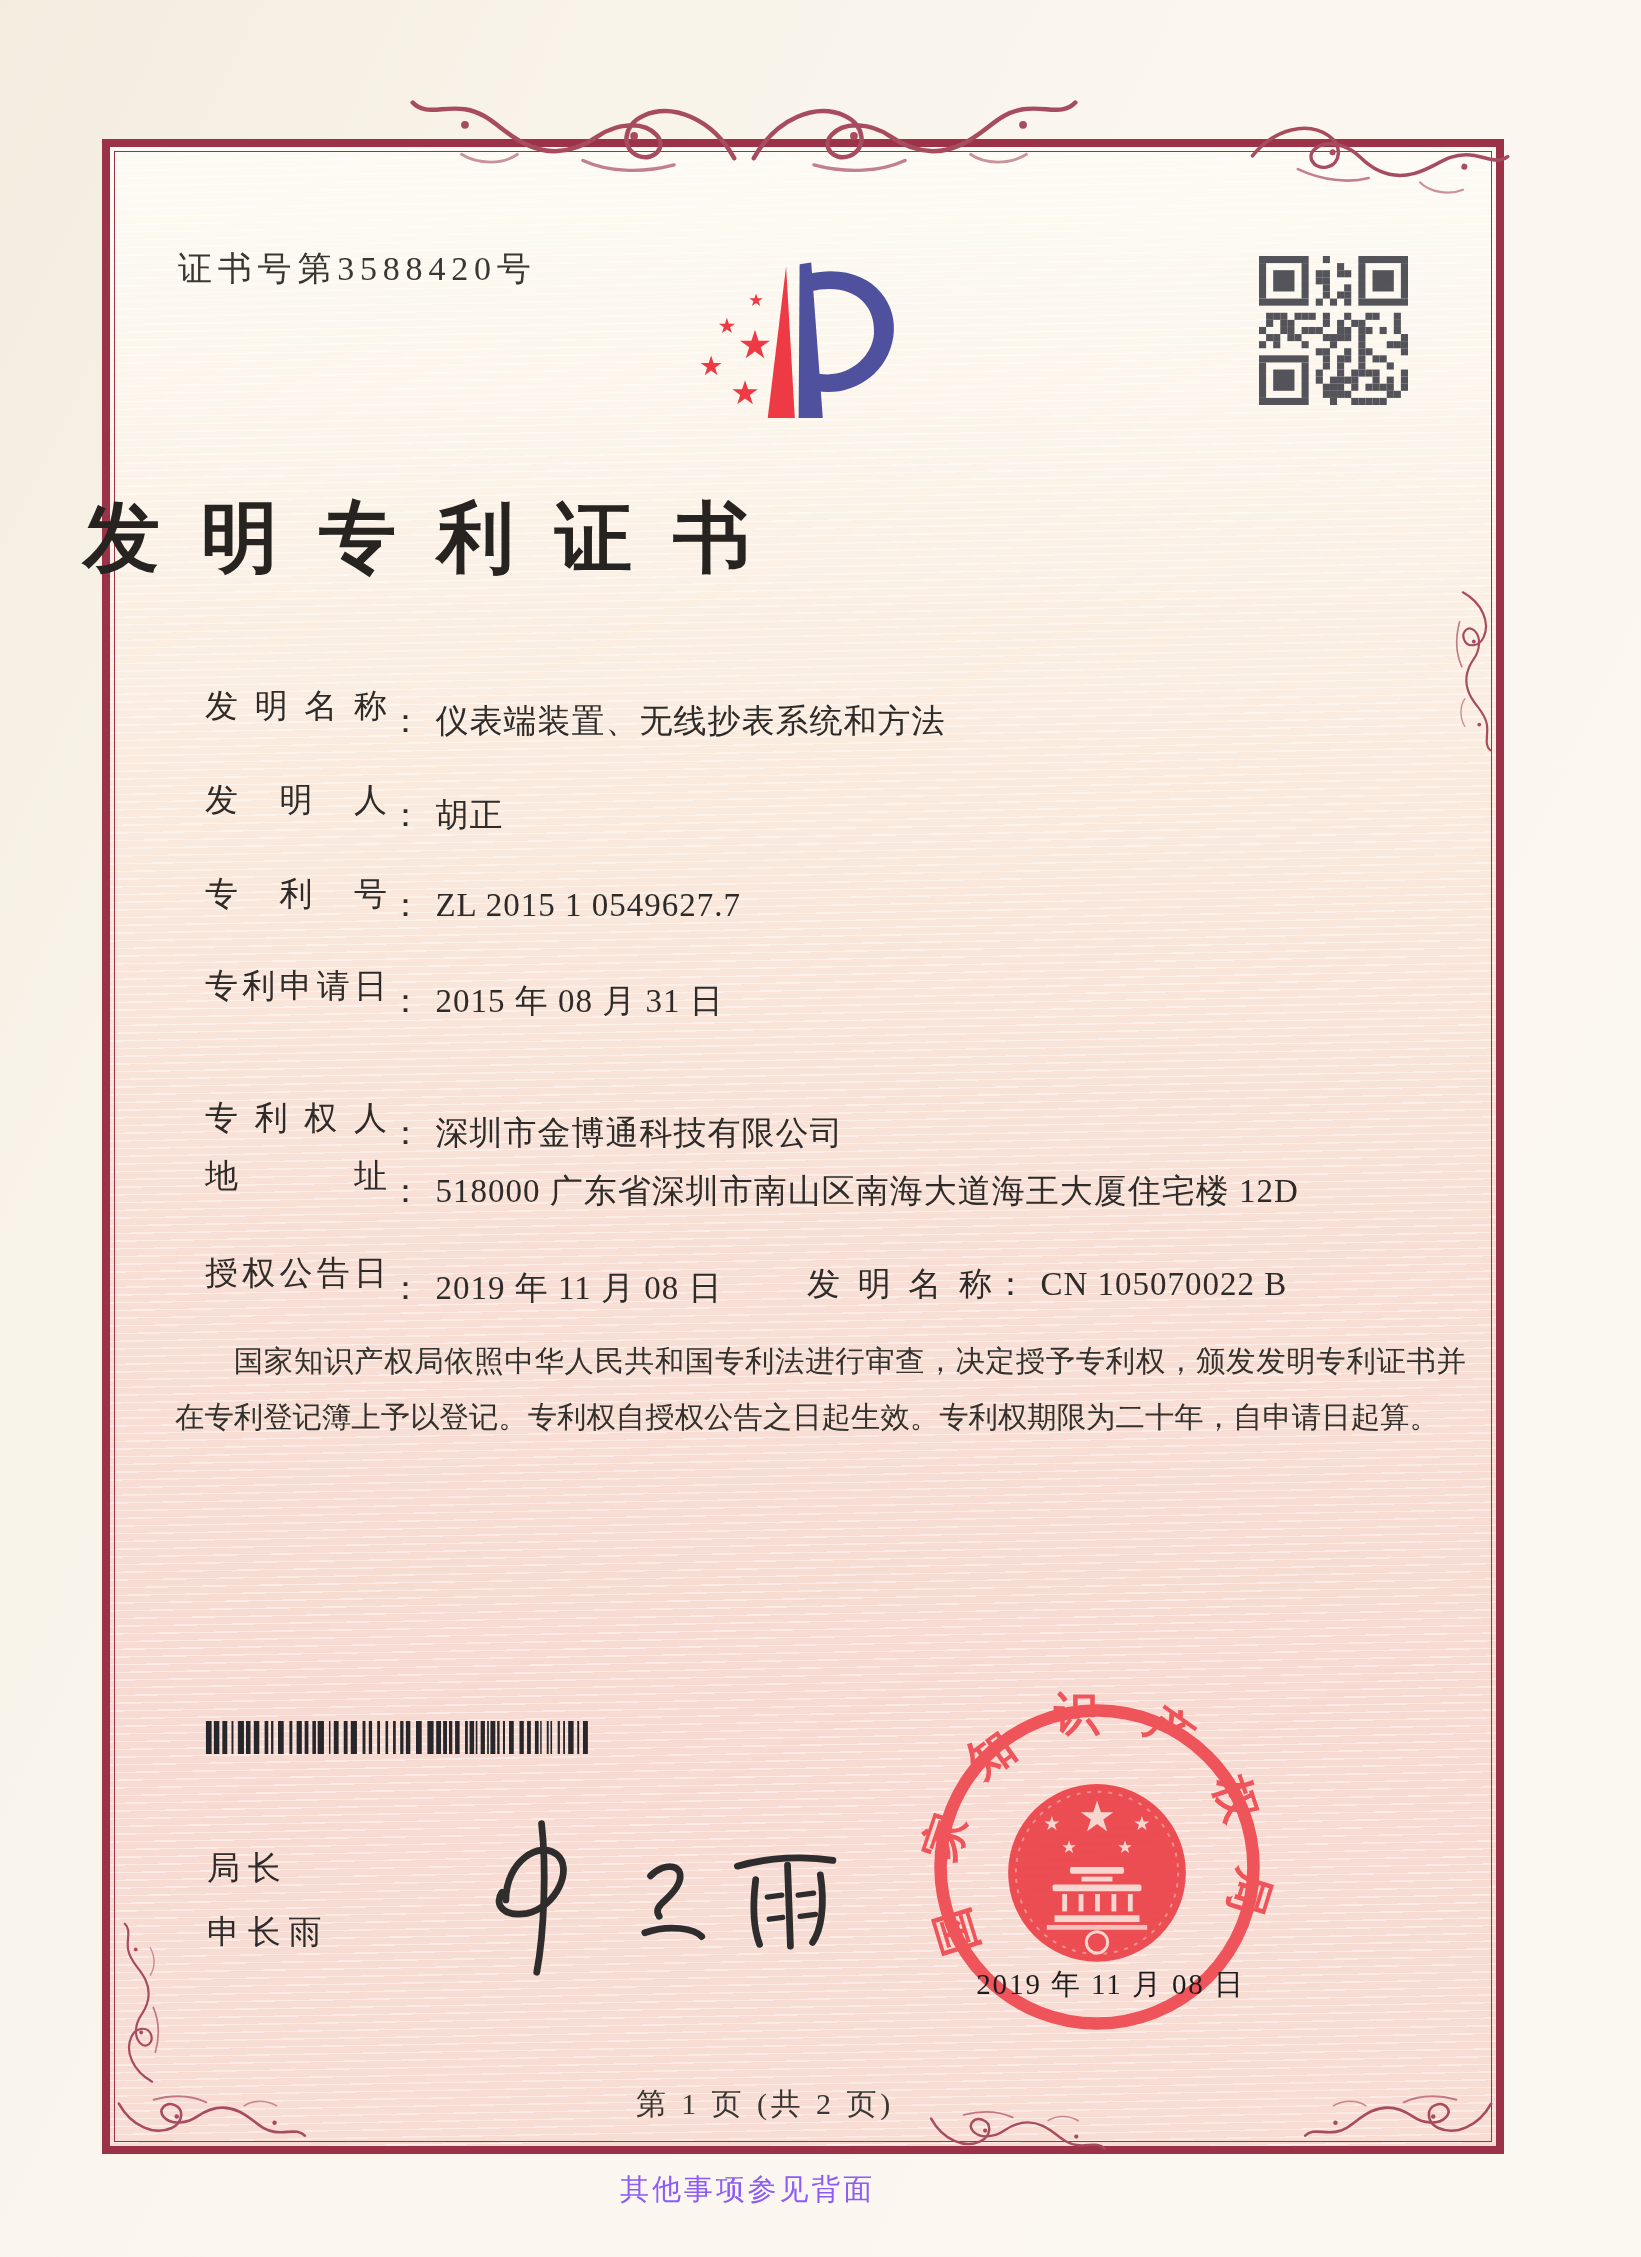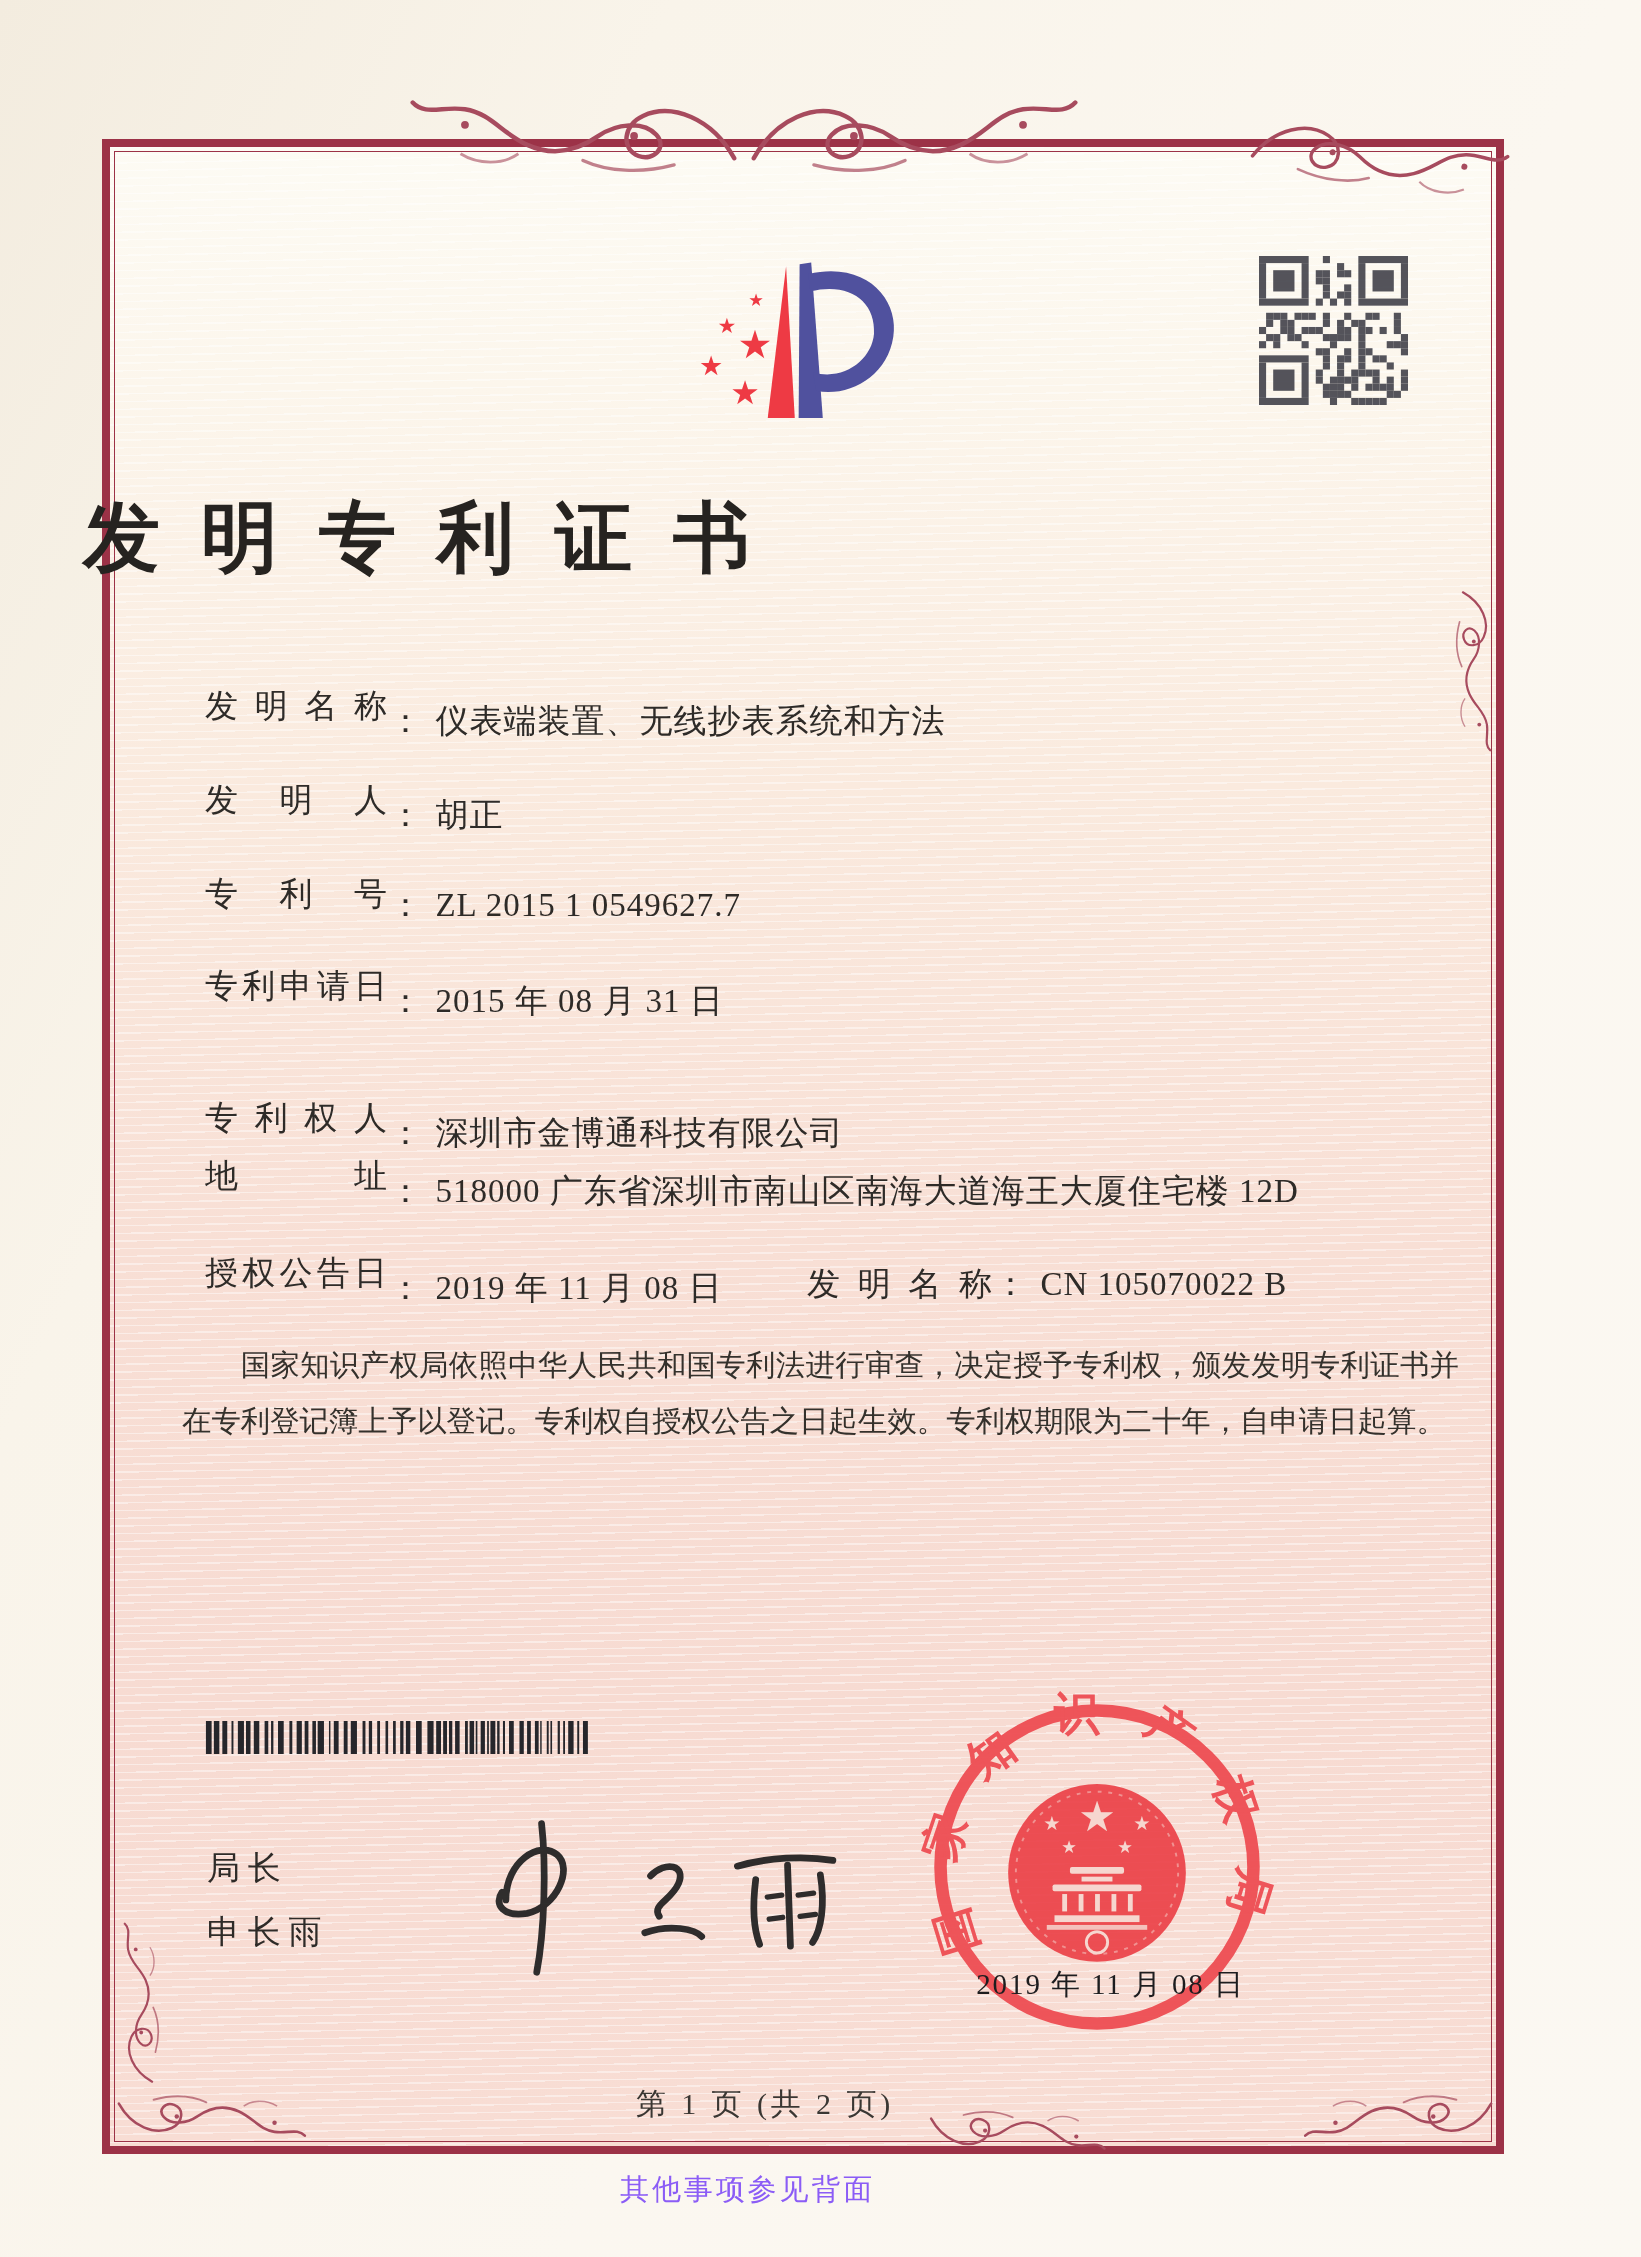--- a/index.html
+++ b/index.html
@@ -37,21 +37,21 @@
   .frow:nth-child(4){top:817px}.frow:nth-child(5){top:949px}.frow:nth-child(6){top:1007px}
   .frow:nth-child(7){top:1104px}
   .flabel{display:inline-block;width:182px;text-align:justify;text-align-last:justify;vertical-align:top;}
   .fcolon{display:inline-block;margin:0 1.9px;}
   .fvalue{display:inline-block;margin-left:11.6px;letter-spacing:1px;margin-top:15px;}
   .grant2{position:absolute;left:602px;top:0;white-space:nowrap;}
   .flabel2{display:inline-block;width:185px;text-align:justify;text-align-last:justify;}
   
   .paras{position:absolute;left:61px;top:1182px;width:1299px;font-size:29.4px;line-height:56px;
          text-align:justify;color:#34312c;}
-  .paras p{margin:11px;text-indent:2em;font-family:Liberation Mono, monospace;}
+  .paras p{margin:4px;text-indent:2em;}
   
   .barcode{position:absolute;left:94px;top:1574px;width:386px;height:33px;fill:#26262b;}
   .dir-title{position:absolute;left:97px;top:1699px;font-size:33px;letter-spacing:7.7px;}
   .dir-name{position:absolute;left:97px;top:1763px;font-size:33px;letter-spacing:7.7px;}
   .signature{position:absolute;left:338px;top:1661px;width:463px;height:179px;}
   .seal{position:absolute;left:817px;top:1550px;width:340px;height:340px;}
   .seal svg{position:absolute;inset:0;overflow:visible;}
   .sstar{position:absolute;color:#f6d6cf;transform:translate(-50%,-50%);line-height:1;font-family:"DejaVu Sans",sans-serif;}
   .seal-date{position:absolute;left:13.5px;top:268px;width:100%;text-align:center;
              font-size:29px;letter-spacing:1.9px;color:#1d1d1f;}
@@ -95,20 +95,21 @@
     <svg class="orn" style="left:4.8px;top:1946px;width:193px;height:52px;transform:scaleY(-1)" viewBox="0 0 300 80">
         <use href="#flo"></use>
       </svg>
     <svg class="orn" style="left:1192px;top:1946px;width:193px;height:52px;transform:scale(-1,-1)" viewBox="0 0 300 80">
         <use href="#flo"></use>
       </svg>
     <svg class="orn" style="left:816px;top:1962px;width:183px;height:48px;transform:scaleY(-1)" viewBox="0 0 300 80">
         <use href="#flo"></use>
       </svg>
 
+    <div class="certno">证书号第3588420号</div>
 
     <div class="logo">
       <svg viewBox="0 0 265 205" style="position:absolute;inset:0;overflow:visible">
         <path d="M115,22 L124,179 L96,179 Z" fill="#ee3a44"></path>
         <path d="M129,20 L141,18 L153,179 L128,179 Z" fill="#50519e"></path>
         <path d="M138,30 C200,16 232,58 226,95 C220,136 180,158 146,151 L143,132 C176,141 204,118 206,92 C208,58 180,38 140,48 Z" fill="#50519e"></path>
       </svg>
       <span class="lstar" style="left:81px;top:56px;font-size:17.4px">★</span>
       <span class="lstar" style="left:52px;top:81px;font-size:21px">★</span>
       <span class="lstar" style="left:80px;top:99px;font-size:39px">★</span>

